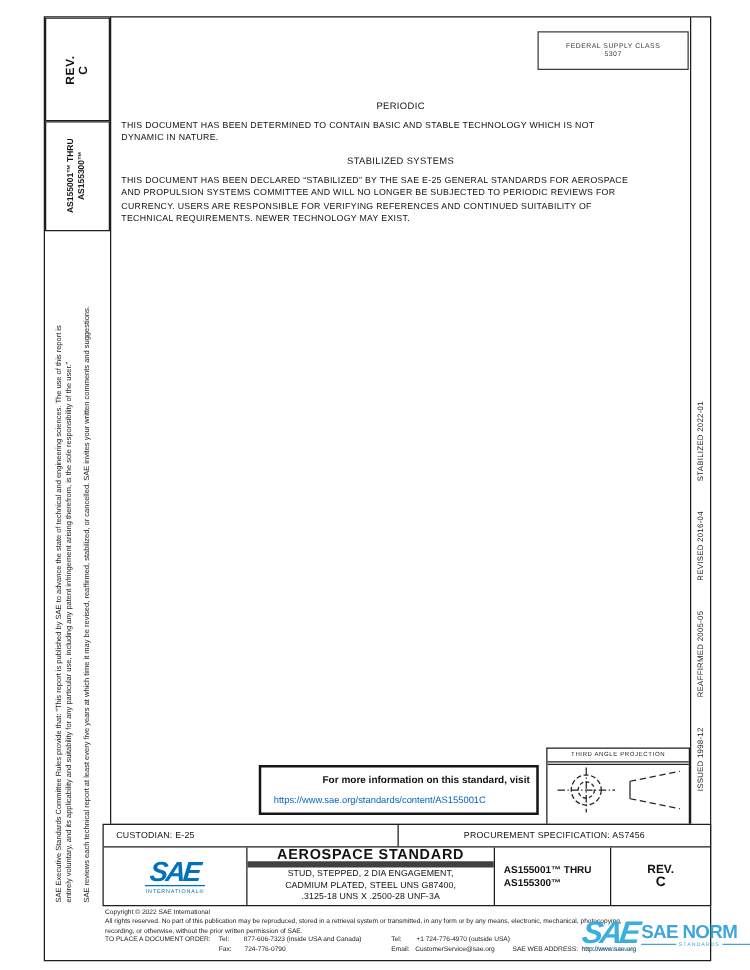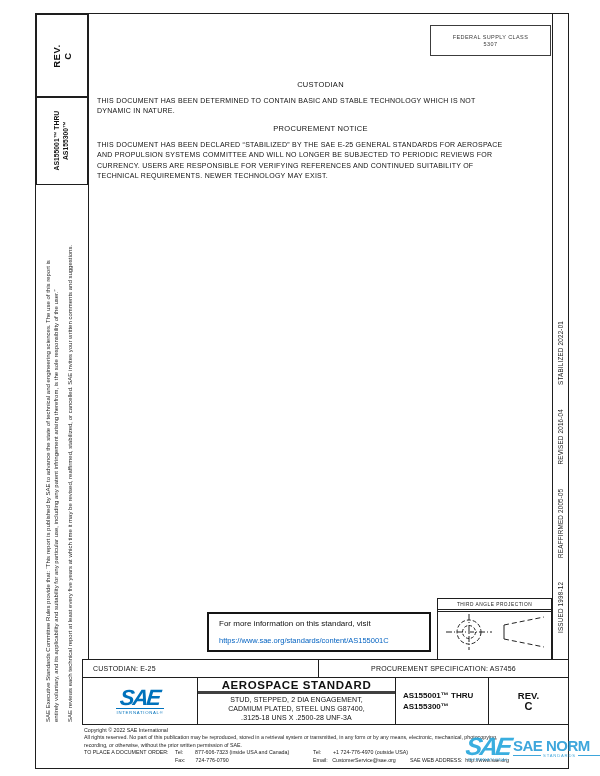--- a/index.html
+++ b/index.html
@@ -32,42 +32,42 @@
          display:flex; flex-direction:column; align-items:center; justify-content:center;
          font-size:5.5px; letter-spacing:0.4px; color:#3a3a3a; line-height:7px; }
 
   
   .h-center { left:88px; width:465px; text-align:center; font-size:7.5px; letter-spacing:0.3px; }
   .para { left:97px; width:456px; font-size:7px; line-height:10.3px; letter-spacing:0.25px; white-space:pre-line; }
 
   
   .info-box { left:207px; top:612px; width:224px; height:40px; border:2px solid #151515;
               padding:5px 0 0 10px; background:#fff; }
-  .info-line { font-size:8px; font-weight:normal; line-height:10px; }
+  .info-line { font-size:8px; font-weight:bold; line-height:10px;margin-left:39px; }
   .info-link { font-size:7.5px; color:#0563C1; cursor:pointer; line-height:11px; }
 
   
   .proj-box { left:437px; top:598px; width:115px; height:62px; border:1.5px solid #1e1e1e; background:#fff; }
   .proj-title { font-size:4.8px; letter-spacing:0.5px; text-align:center; padding:3px 0 2px 0;
                 border-bottom:3px double #222; color:#222; }
   .proj-sym { display:flex; justify-content:center; padding-top:1px; }
 
   
   .footer { left:82px; top:659px; width:487px; height:66px; border:1.5px solid #1e1e1e; background:#fff;
             display:flex; flex-direction:column; }
   .f-row1 { display:flex; height:18px; border-bottom:1.5px solid #1e1e1e; font-size:7px; }
   .f-cust { width:236px; border-right:1.5px solid #1e1e1e; padding-left:10px; display:flex; align-items:center; letter-spacing:0.2px; }
   .f-proc { flex:1; display:flex; align-items:center; justify-content:center; letter-spacing:0.2px; }
   .f-row2 { display:flex; flex:1; }
   .f-logo { width:115px; border-right:1.5px solid #1e1e1e; display:flex; flex-direction:column; align-items:center; justify-content:center; }
   .sae-mark { font-size:22px; font-weight:bold; font-style:italic; color:#0072BC; letter-spacing:-2px; line-height:20px; transform:skewX(-6deg); }
   .sae-sub  { font-size:4.3px; color:#0072BC; letter-spacing:0.7px; border-top:1.5px solid #0072BC; padding-top:0.5px; margin-top:0.5px; }
   .f-title { width:198px; border-right:1.5px solid #1e1e1e; display:flex; flex-direction:column; }
   .f-doctype { font-size:11.5px; font-weight:bold; letter-spacing:0.6px; text-align:center; height:16px;
-               display:flex; align-items:center; justify-content:center; border-bottom:3px solid #404040; }
+               display:flex; align-items:center; justify-content:center; border-bottom:5px solid #404040; }
   .f-sub { flex:1; font-size:7px; line-height:8.8px; text-align:center; padding-top:2px; letter-spacing:0.1px; }
   .f-nums { width:93px; border-right:1.5px solid #1e1e1e; font-weight:bold; font-size:8px; line-height:11px;
             display:flex; flex-direction:column; justify-content:center; padding-left:7px; }
   .f-rev { flex:1; display:flex; flex-direction:column; align-items:center; justify-content:center;
            font-weight:bold; font-size:9.5px; line-height:11px; }
   .f-rev-c { font-size:11px; }
 
   
   .copy { left:84px; top:727px; font-size:5.3px; line-height:7.4px; color:#1c1c1c; }
   .copy div, .copy span { white-space:pre; }
@@ -117,24 +117,24 @@
 
   <div class="rot dates">
     <span>ISSUED 1998-12</span><span>REAFFIRMED 2005-05</span><span>REVISED 2016-04</span><span>STABILIZED 2022-01</span>
   </div>
 
   <div class="abs fsc">
     <div>FEDERAL SUPPLY CLASS</div>
     <div>5307</div>
   </div>
 
-  <div class="abs h-center" style="top:80px;">CUSTODIAN</div>
+  <div class="abs h-center" style="top:80px;">PERIODIC</div>
   <div class="abs para" style="top:96px;">THIS DOCUMENT HAS BEEN DETERMINED TO CONTAIN BASIC AND STABLE TECHNOLOGY WHICH IS NOT
 DYNAMIC IN NATURE.</div>
-  <div class="abs h-center" style="top:124px;">PROCUREMENT NOTICE</div>
+  <div class="abs h-center" style="top:124px;">STABILIZED SYSTEMS</div>
   <div class="abs para" style="top:140px;">THIS DOCUMENT HAS BEEN DECLARED “STABILIZED” BY THE SAE E-25 GENERAL STANDARDS FOR AEROSPACE
 AND PROPULSION SYSTEMS COMMITTEE AND WILL NO LONGER BE SUBJECTED TO PERIODIC REVIEWS FOR
 CURRENCY. USERS ARE RESPONSIBLE FOR VERIFYING REFERENCES AND CONTINUED SUITABILITY OF
 TECHNICAL REQUIREMENTS. NEWER TECHNOLOGY MAY EXIST.</div>
 
   <div class="abs info-box">
     <div class="info-line">For more information on this standard, visit</div>
     <a class="info-link">https://www.sae.org/standards/content/AS155001C</a>
   </div>
 

